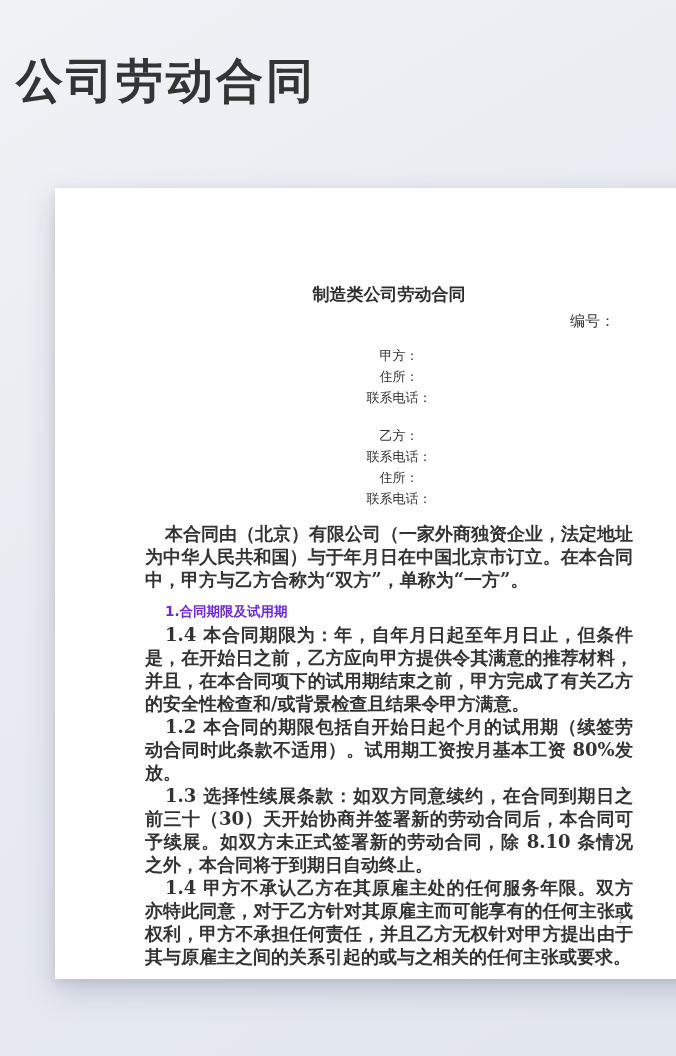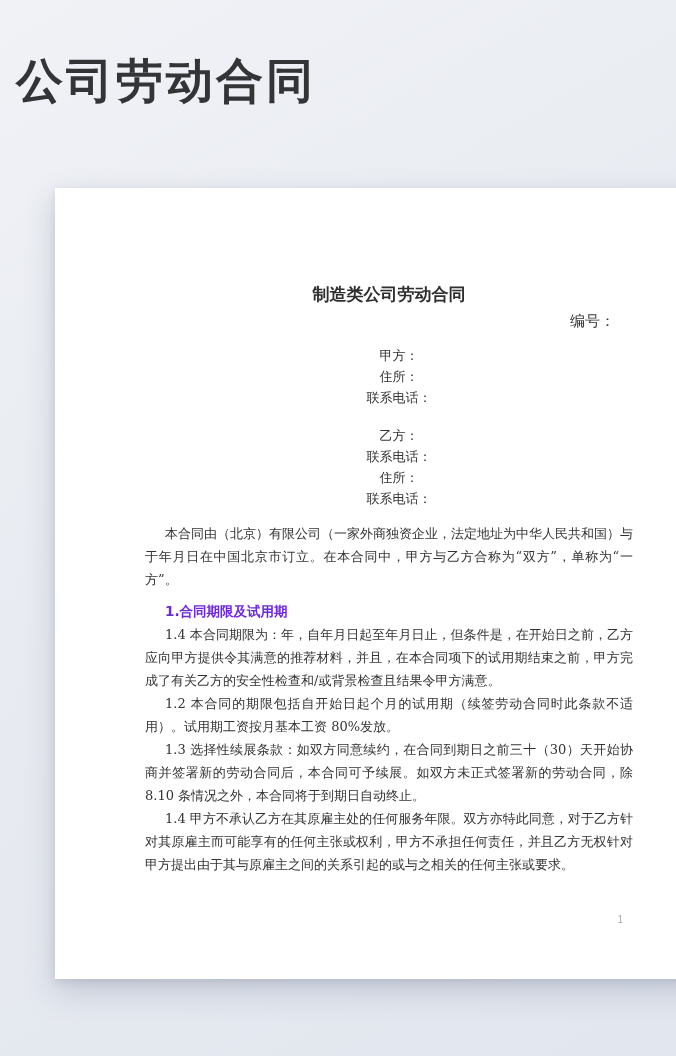--- a/index.html
+++ b/index.html
@@ -45,21 +45,21 @@
   .doc-number {
     margin-top:7px; text-align:right; padding-right:18px;
     font-size:15px; line-height:17px; color:#333;
   }
   .label-block { margin-top:15px;text-align:center; }
   .label-block.second { margin-top:17px; }
   .label-line { line-height:21px; padding-left:20px; font-size:13px; }
   .intro { margin-top:13px; }
   .para {
     text-align:justify; text-indent:20px;
-    line-height:23px; font-size:13px; color:#333;
+    line-height:23px; font-size:18px; color:#333;font-weight:bold;
   }
   .section-heading {
     margin-top:9px; padding-left:20px;
     font-weight:bold; font-size:13.5px; line-height:23px; color:#6d28d9;
     font-family:"DejaVu Sans",sans-serif;
   }
   .page-number {
     position:absolute; right:94px; top:726px;
     font-size:10px; color:#a9a9a9; line-height:12px;
   }

